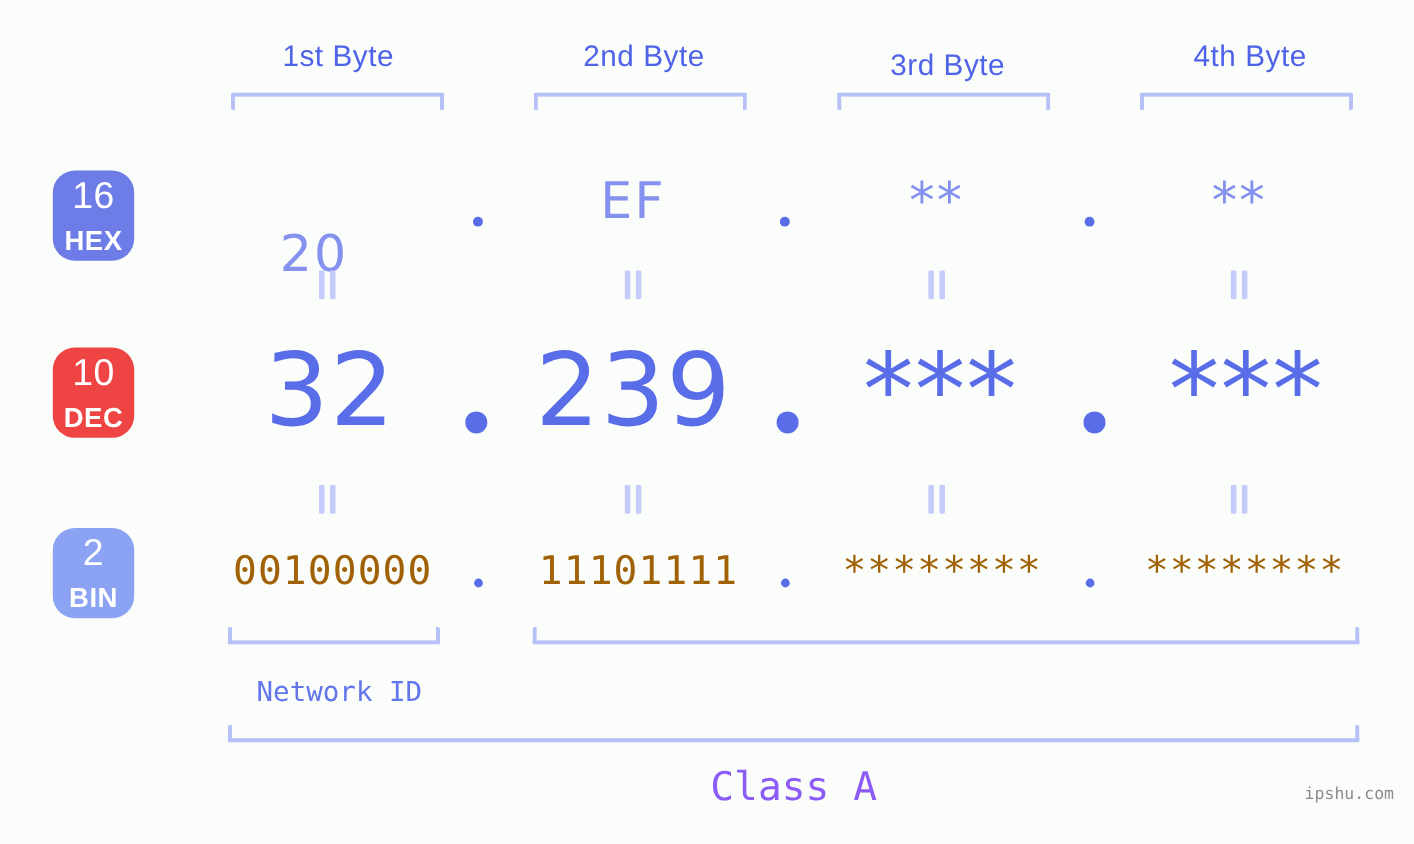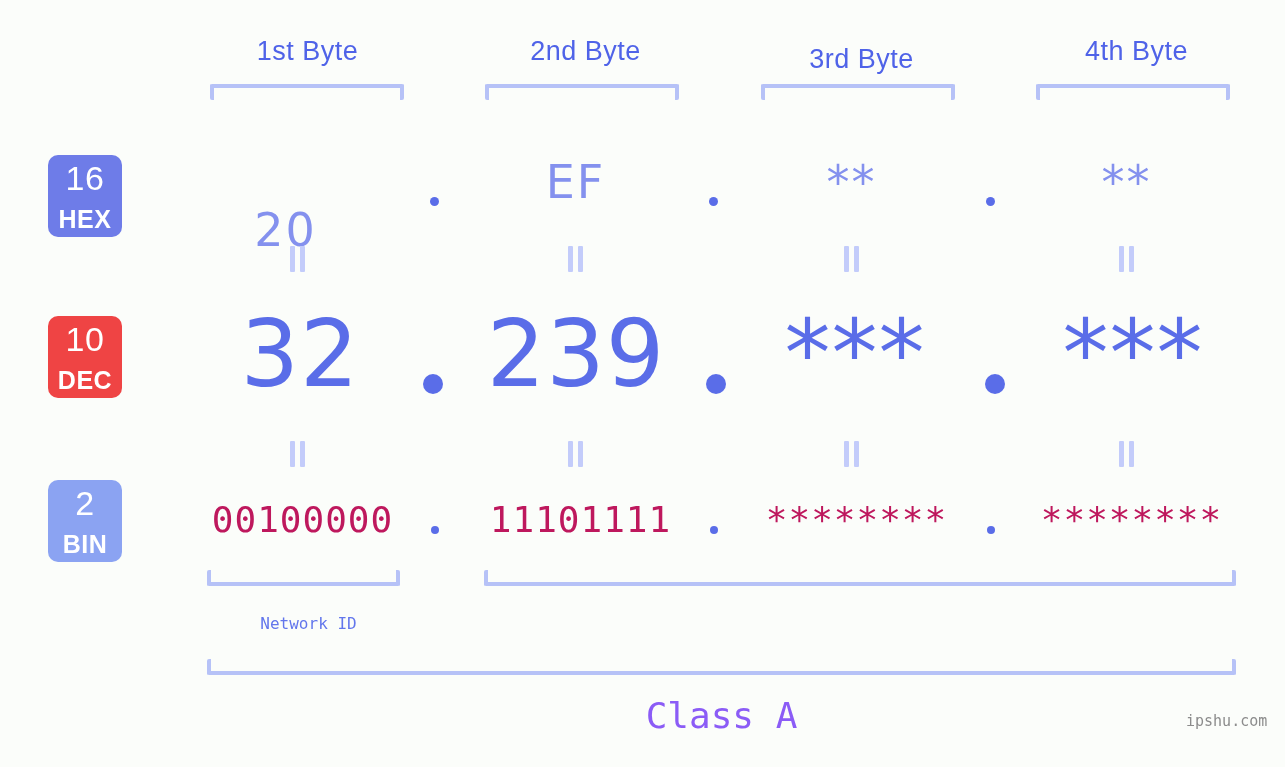--- a/index.html
+++ b/index.html
@@ -50,21 +50,21 @@
     border-bottom-style: solid;
     border-top: none;
     height: 16px;
     border-radius: 2px;
   }
 
   
   .base-badge {
     width: 74px;
     height: 82px;
-    border-radius: 10px;
+    border-radius: 20px;
     color: #ffffff;
     display: flex;
     flex-direction: column;
     align-items: center;
     justify-content: center;
     line-height: 1;
   }
   .base-badge .num {
     font-size: 34px;
     font-weight: 400;
@@ -94,21 +94,21 @@
     letter-spacing: 2px;
   }
   .dec-row .octet {
     font-size: 92px;
     color: #5a6de8;
     font-family: "DejaVu Sans", sans-serif;
     letter-spacing: 1px;
   }
   .bin-row .octet {
     font-size: 36px;
-    color: #be185d;
+    color: #a16207;
     font-family: "DejaVu Sans Mono", monospace;
     letter-spacing: 1px;
   }
 
   
   .sep-dot {
     border-radius: 50%;
     background: #5a6de8;
   }
   .sep-hex  { width: 9px;  height: 9px; }
@@ -125,21 +125,21 @@
     display: block;
     width: 5px;
     height: 26px;
     background: #c3ccfa;
     border-radius: 1px;
   }
 
   
   .id-label {
     font-family: "DejaVu Sans Mono", monospace;
-    font-size: 16px;
+    font-size: 25px;
     color: #6276ec;
     text-align: center;
     white-space: nowrap;
   }
 
   
   .class-label {
     font-family: "DejaVu Sans Mono", monospace;
     font-size: 36px;
     color: #8b5cf6;

